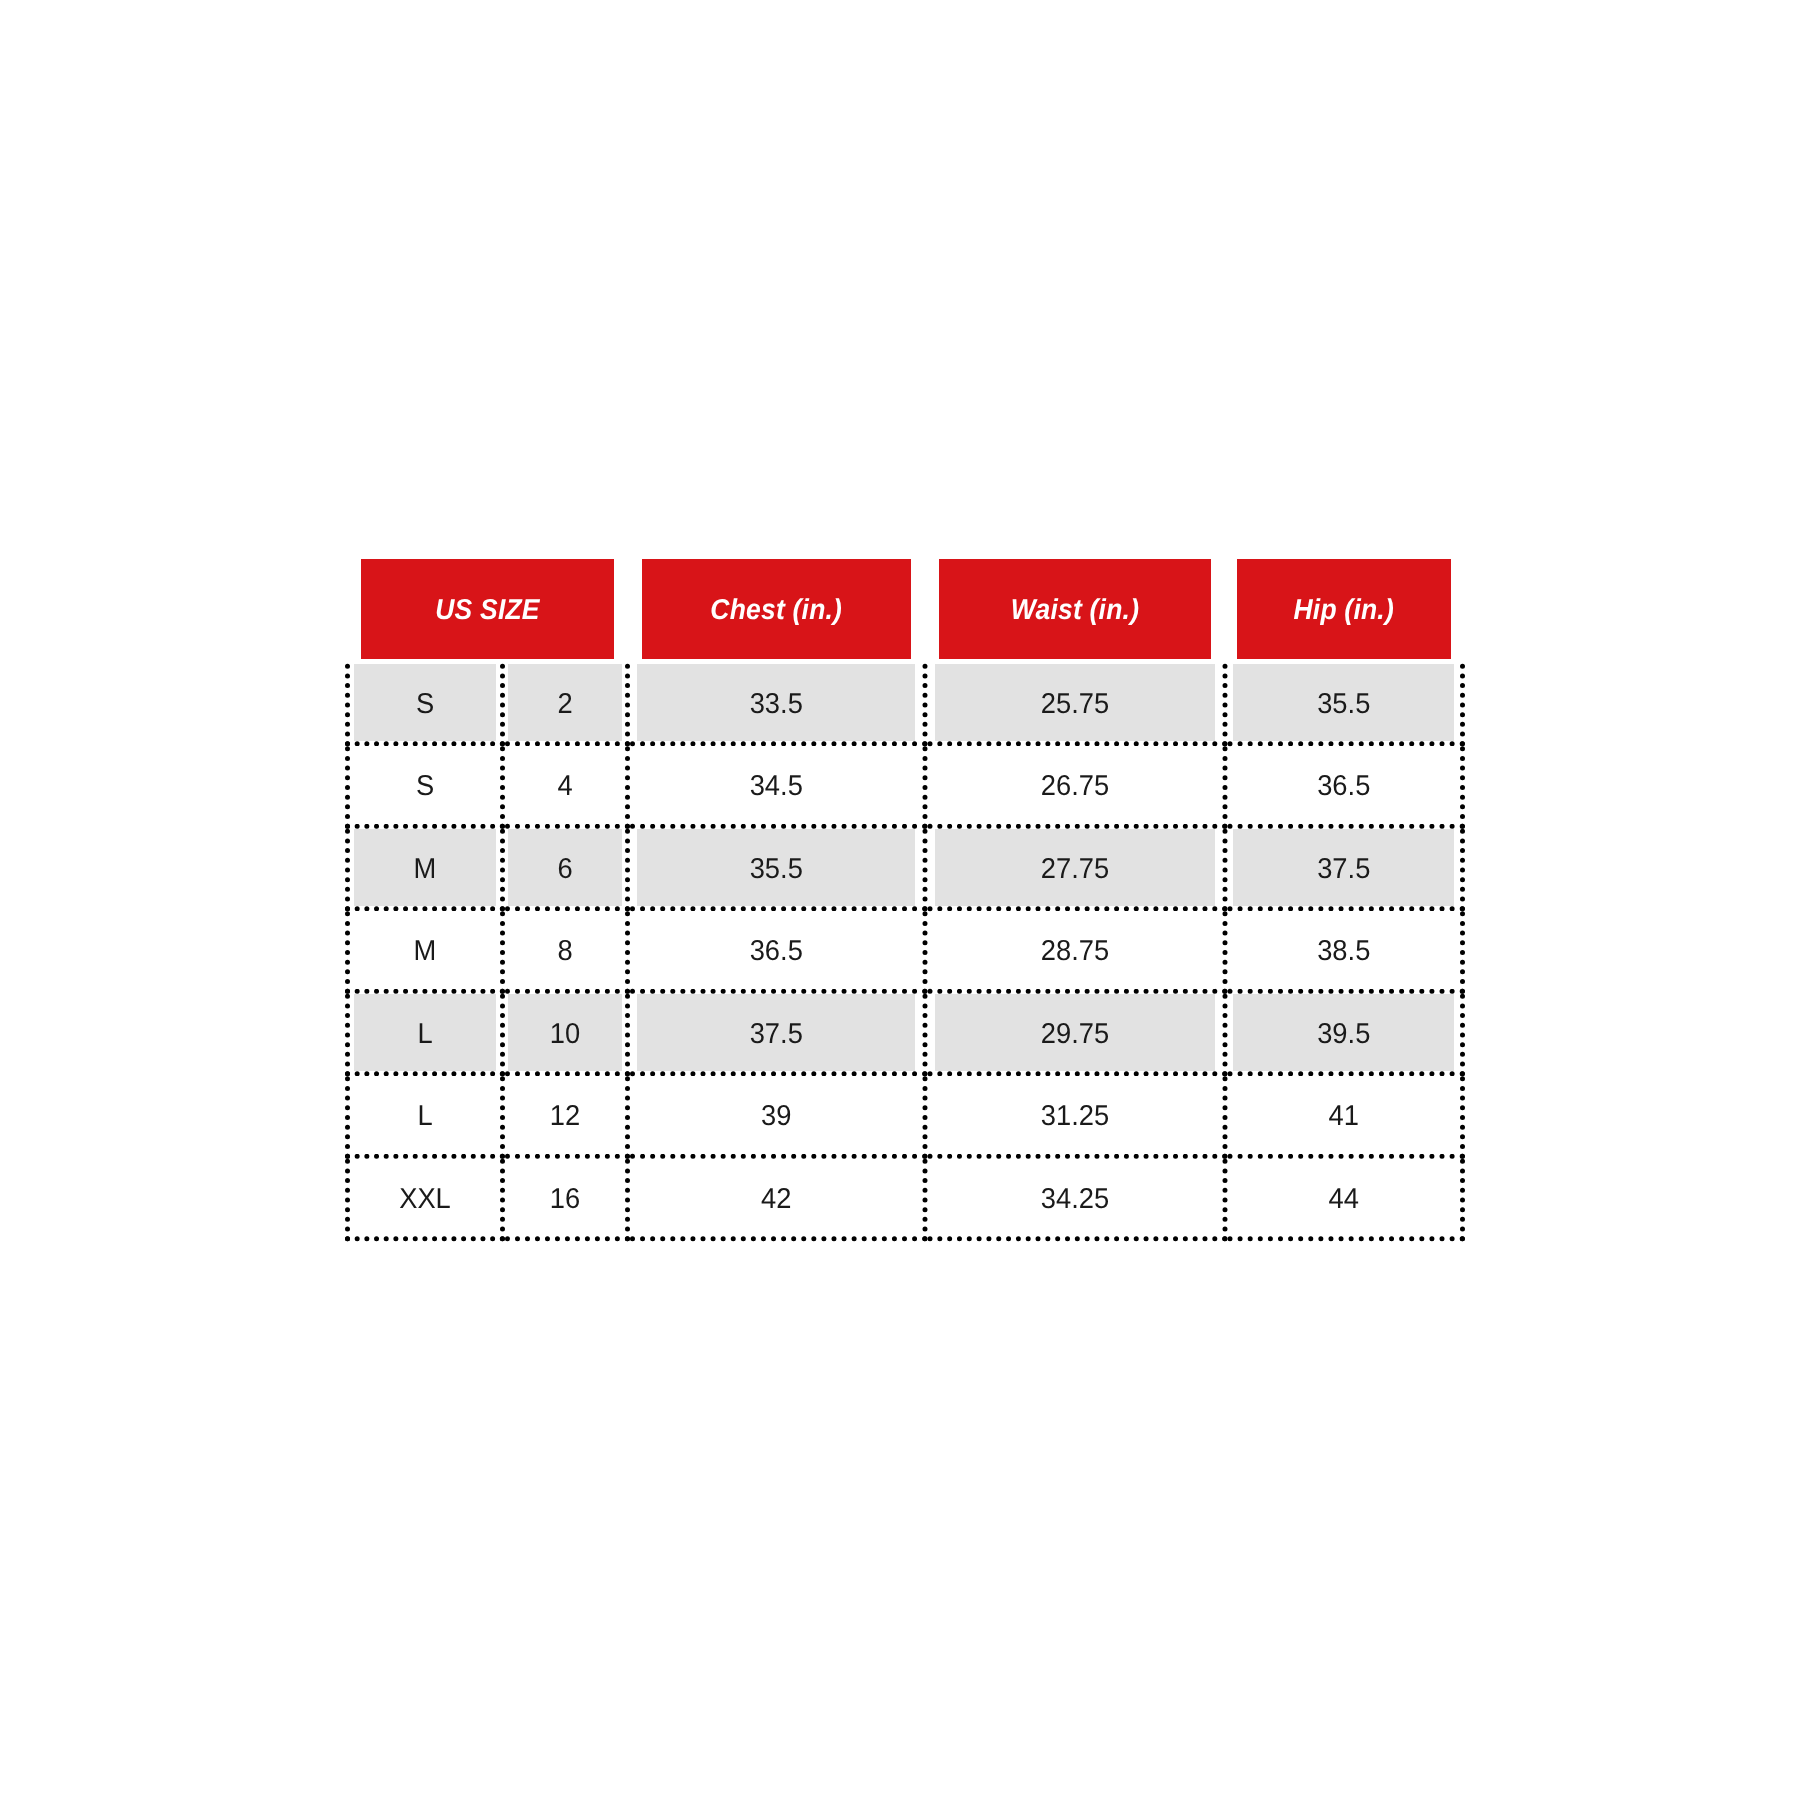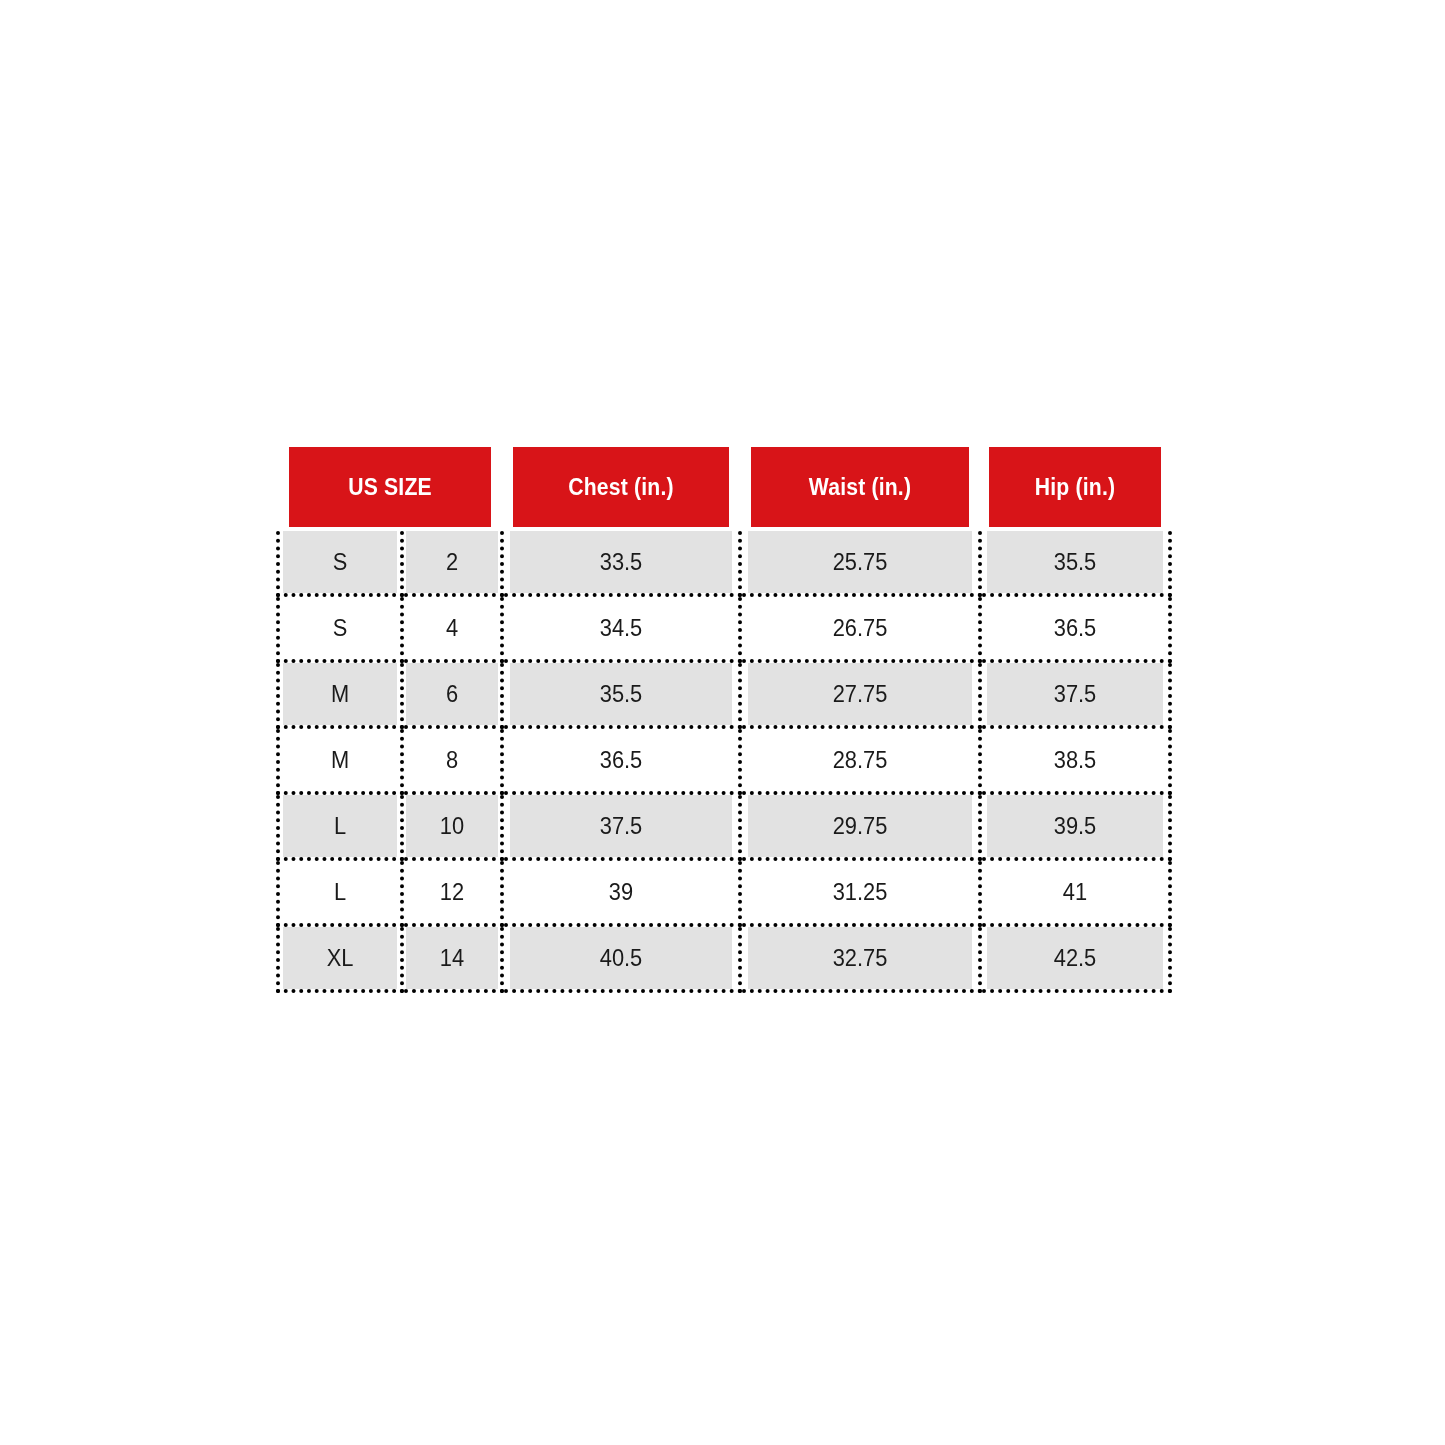--- a/index.html
+++ b/index.html
@@ -27,20 +27,21 @@
   table.chart {
     border-collapse: collapse;
     table-layout: fixed;
     width: 892px;
     height: 550px;
   }
 
   
   thead tr.header-row {
     height: 84px;
+    font-style: italic;
   }
 
   th.header-cell {
     background: #d81418;
     color: #ffffff;
     font-weight: bold;
     font-size: 23px;
     letter-spacing: 0.2px;
     text-align: center;
     vertical-align: middle;
@@ -144,22 +145,22 @@
         <td class="data-cell">29.75</td>
         <td class="data-cell">39.5</td>
       </tr>
       <tr class="data-row odd">
         <td class="data-cell">L</td>
         <td class="data-cell">12</td>
         <td class="data-cell">39</td>
         <td class="data-cell">31.25</td>
         <td class="data-cell">41</td>
       </tr>
-      <tr class="data-row even">
-        <td class="data-cell">XL</td>
-        <td class="data-cell">14</td>
-        <td class="data-cell">40.5</td>
-        <td class="data-cell">32.75</td>
-        <td class="data-cell">42.5</td>
+      <tr class="data-row odd">
+        <td class="data-cell">XXL</td>
+        <td class="data-cell">16</td>
+        <td class="data-cell">42</td>
+        <td class="data-cell">34.25</td>
+        <td class="data-cell">44</td>
       </tr>
     </tbody>
   </table>
 </div>
 
 </body></html>

